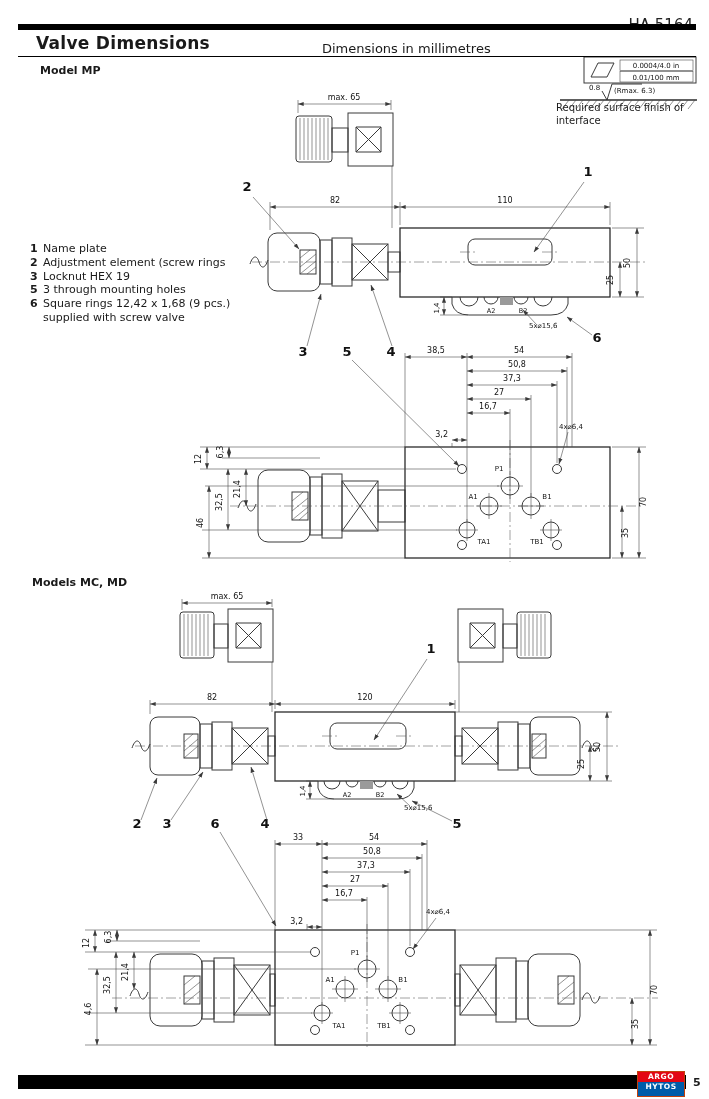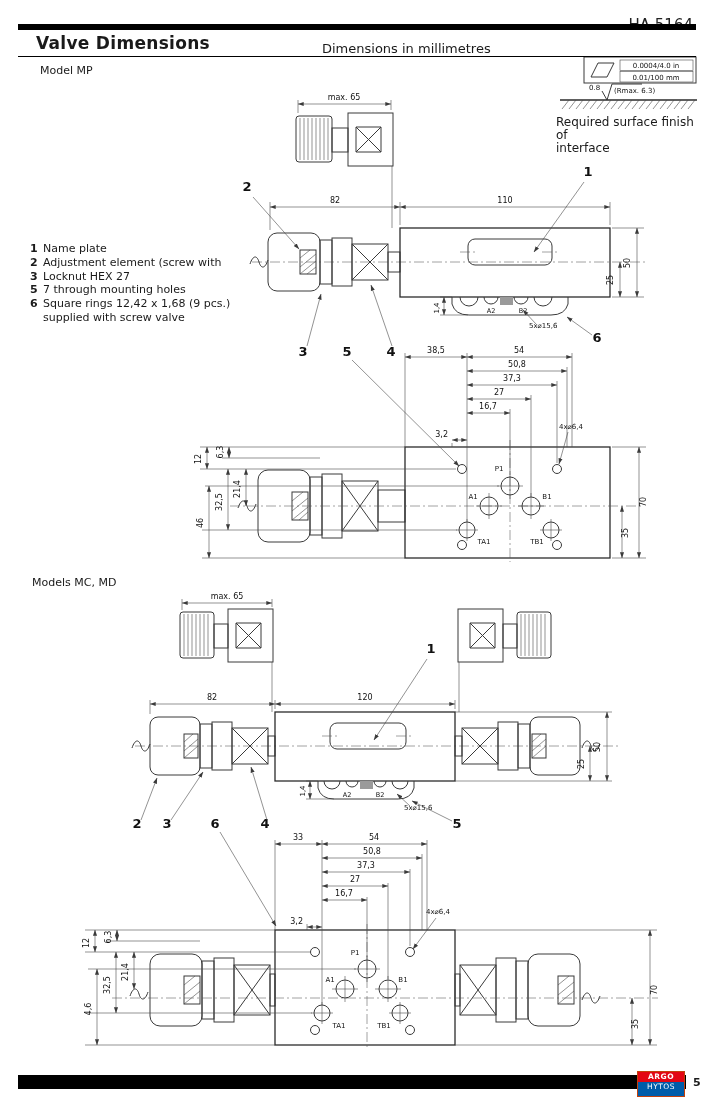--- a/index.html
+++ b/index.html
@@ -4,30 +4,30 @@
 <style>
   html,body{margin:0;padding:0;background:#e8e8e8}
   .page{position:relative;width:709px;height:1099px;background:#fff;overflow:hidden;
         font-family:"DejaVu Sans","Liberation Sans",sans-serif;color:#1a1a1a;
         border-right:1px solid #b5b5b5;border-bottom:1px solid #b5b5b5}
   .docnum{position:absolute;top:16px;right:16px;font-size:15px;color:#222}
   .topbar{position:absolute;left:18px;top:24px;width:678px;height:6px;background:#000}
   .title{position:absolute;left:36px;top:33px;font-size:17px;font-weight:bold;letter-spacing:.3px}
   .subtitle{position:absolute;left:322px;top:41px;font-size:13px}
   .rule{position:absolute;left:18px;top:56px;width:678px;height:1px;background:#000}
-  .h-model{position:absolute;font-size:11px;font-weight:normal}
+  .h-model{position:absolute;font-size:11px;font-weight:bold}
   .h-mp{left:40px;top:64px}
   .h-mcmd{left:32px;top:576px}
   .legend{position:absolute;left:30px;top:242px;width:250px;font-size:11px;line-height:13.8px}
   .legend .num{display:inline-block;width:13px;font-weight:bold}
-  .sfcap{position:absolute;left:556px;top:116px;font-size:12px;line-height:13px}
+  .sfcap{position:absolute;left:556px;top:101px;font-size:10px;line-height:13px}
   .footbar{position:absolute;left:18px;top:1075px;width:668px;height:14px;background:#000}
   .logo{position:absolute;left:637px;top:1071px;width:48px;background:#c2410c;padding:1px;box-sizing:border-box}
   .logo .argo{background:#e30613;color:#fff;font-size:7.5px;font-weight:bold;text-align:center;height:10px;line-height:10px;letter-spacing:.5px}
-  .logo .hytos{background:#005ca9;color:#fff;font-size:7.5px;font-weight:normal;text-align:center;height:14px;line-height:10px;letter-spacing:.5px}
+  .logo .hytos{background:#005ca9;color:#fff;font-size:7.5px;font-weight:bold;text-align:center;height:14px;line-height:10px;letter-spacing:.5px}
   .pagenum{position:absolute;left:693px;top:1076px;font-size:11px;font-weight:bold}
   svg.draw{position:absolute;left:0;top:0;font-family:"DejaVu Sans","Liberation Sans",sans-serif}
   .o{fill:none;stroke:#3a3a3a;stroke-width:1}
   .o2{fill:none;stroke:#2b2b2b;stroke-width:1.3}
   .d{fill:none;stroke:#4a4a4a;stroke-width:.6}
   .cl{fill:none;stroke:#555;stroke-width:.55;stroke-dasharray:10 3 2 3}
   .gray{fill:#9a9a9a;stroke:none}
   text{fill:#111}
   text.dim{font-size:8px}
   text.dim7{font-size:7px}
@@ -372,23 +372,23 @@
   <div class="h-model h-mp">Model MP</div>
   <div class="h-model h-mcmd">Models MC, MD</div>
 
   <div class="sfcap">
     <div>Required surface finish of</div>
     <div>interface</div>
   </div>
 
   <div class="legend">
     <div><span class="num">1</span><span>Name plate</span></div>
-    <div><span class="num">2</span><span>Adjustment element (screw with</span></div>
-    <div><span class="num">3</span><span>Locknut HEX 27</span></div>
-    <div><span class="num">5</span><span>7 through mounting holes</span></div>
+    <div><span class="num">2</span><span>Adjustment element (screw rings</span></div>
+    <div><span class="num">3</span><span>Locknut HEX 19</span></div>
+    <div><span class="num">5</span><span>3 through mounting holes</span></div>
     <div><span class="num">6</span><span>Square rings 12,42 x 1,68 (9 pcs.)</span></div>
     <div><span class="num"></span><span>supplied with screw valve</span></div>
   </div>
 
   <div class="footbar"></div>
   <div class="logo">
     <div class="argo">ARGO</div>
     <div class="hytos">HYTOS</div>
   </div>
   <div class="pagenum">5</div>

